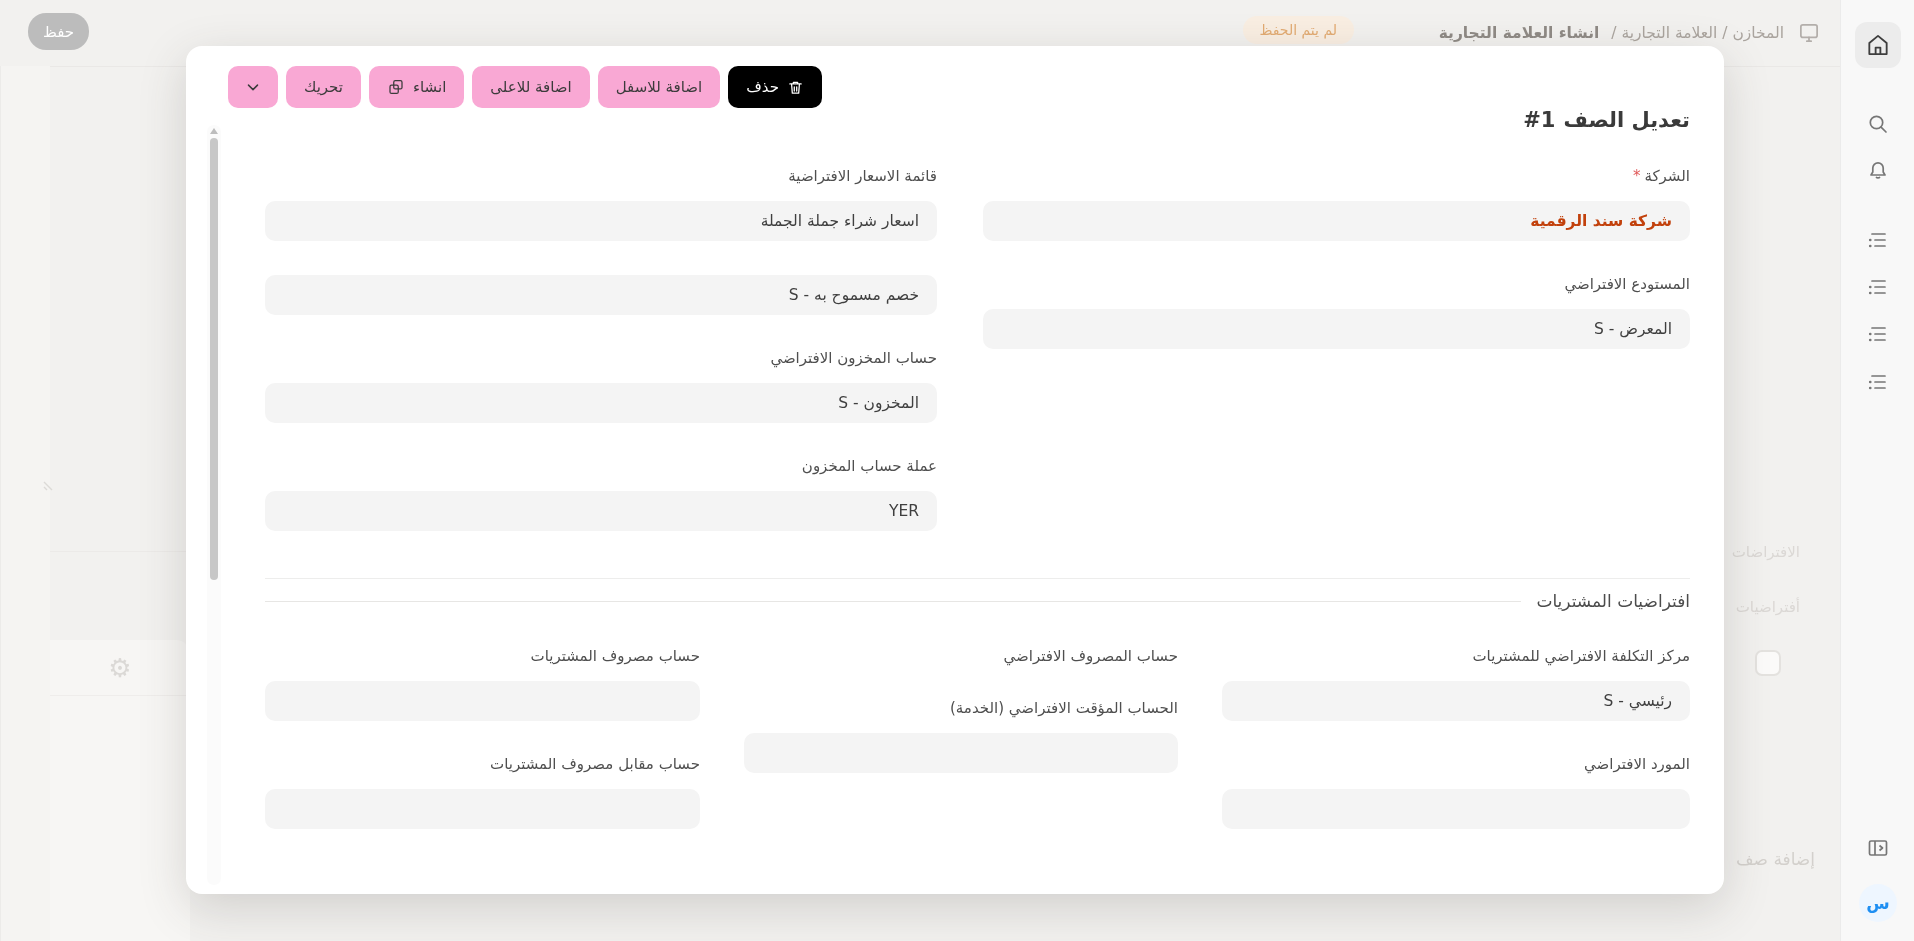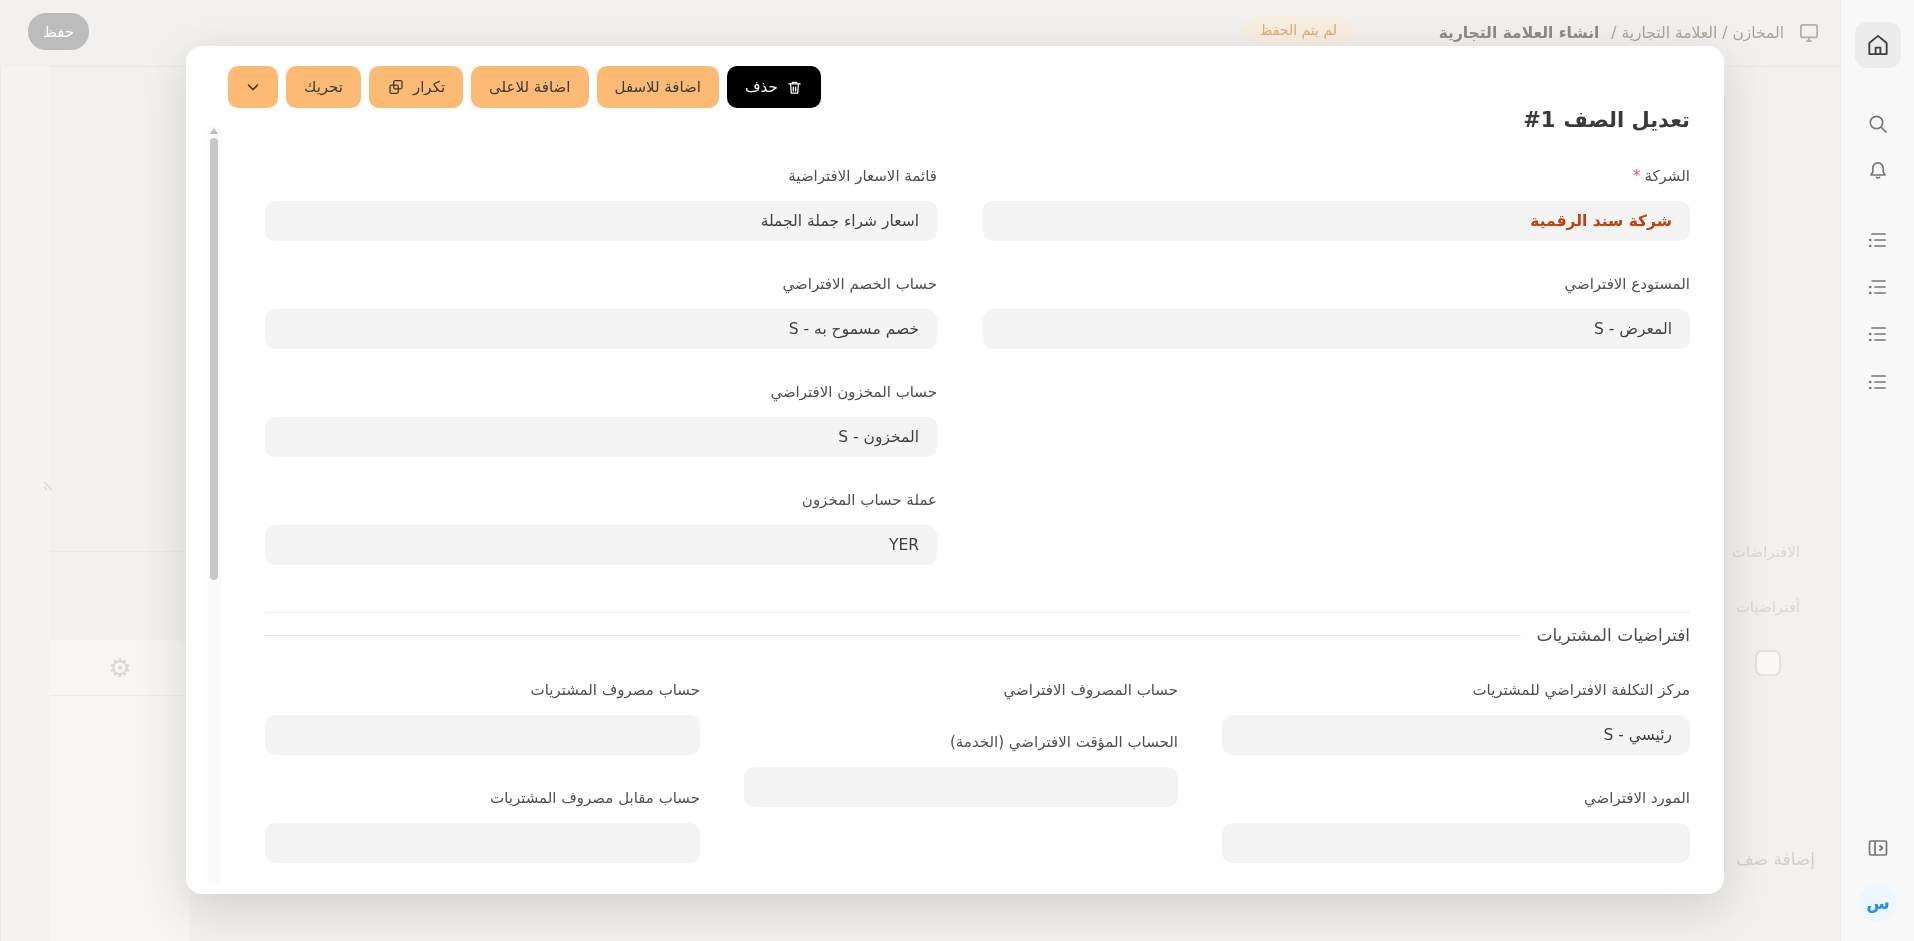--- a/index.html
+++ b/index.html
@@ -67,21 +67,21 @@
     background:#ffffff; border-radius:16px; z-index:4;
     box-shadow:0 14px 48px rgba(60,55,50,.18);
   }
   .modal-title {
     position:absolute; top:62px; right:34px; font-size:21px; font-weight:700; color:#3a3a3a;
     display:flex; gap:8px; align-items:center;
   }
   .toolbar { position:absolute; top:20px; left:42px; display:flex; gap:8px; }
   .tb-btn {
     height:42px; padding:0 18px; border:none; border-radius:10px;
-    background:#fdba74; color:#3b3b3b; font-size:15px; font-family:inherit;
+    background:#f9a8d4; color:#3b3b3b; font-size:15px; font-family:inherit;
     display:flex; align-items:center; gap:8px; cursor:pointer; white-space:nowrap;
   }
   .tb-btn.icon-only { width:50px; padding:0; justify-content:center; }
   .tb-btn.danger { background:#000000; color:#ffffff; }
 
   
   .m-scrollbar { position:absolute; left:21px; top:79px; width:14px; height:760px; background:#fbfbfb; border-radius:7px; }
   .m-scroll-arrow { position:absolute; top:3px; left:3px; width:0; height:0; border-left:4px solid transparent; border-right:4px solid transparent; border-bottom:6px solid #bdbdbd; }
   .m-thumb { position:absolute; left:3px; top:13px; width:8px; height:442px; background:#c7c7c7; border-radius:5px; cursor:grab; }
 
@@ -245,21 +245,21 @@
       </span>
       <span>حذف</span>
     </button>
     <button class="tb-btn">
       <span>اضافة للاسفل</span>
     </button>
     <button class="tb-btn">
       <span>اضافة للاعلى</span>
     </button>
     <button class="tb-btn">
-      <span>تكرار</span>
+      <span>انشاء</span>
       <span>
         <svg width="18" height="18" viewBox="0 0 24 24" fill="none" stroke="currentColor" stroke-width="1.7" stroke-linejoin="round">
           <rect x="9" y="3.5" width="11" height="11" rx="2"></rect>
           <rect x="4" y="9.5" width="11" height="11" rx="2"></rect>
         </svg>
       </span>
     </button>
     <button class="tb-btn">
       <span>تحريك</span>
     </button>
@@ -292,21 +292,20 @@
           <div class="control">المعرض - S</div>
         </div>
       </div>
 
       <div class="col-l2">
         <div class="field">
           <span class="f-label">قائمة الاسعار الافتراضية</span>
           <div class="control">اسعار شراء جملة الجملة</div>
         </div>
         <div class="field">
-          <span class="f-label">حساب الخصم الافتراضي</span>
           <div class="control">خصم مسموح به - S</div>
         </div>
         <div class="field">
           <span class="f-label">حساب المخزون الافتراضي</span>
           <div class="control">المخزون - S</div>
         </div>
         <div class="field">
           <span class="f-label">عملة حساب المخزون</span>
           <div class="control">YER</div>
         </div>

